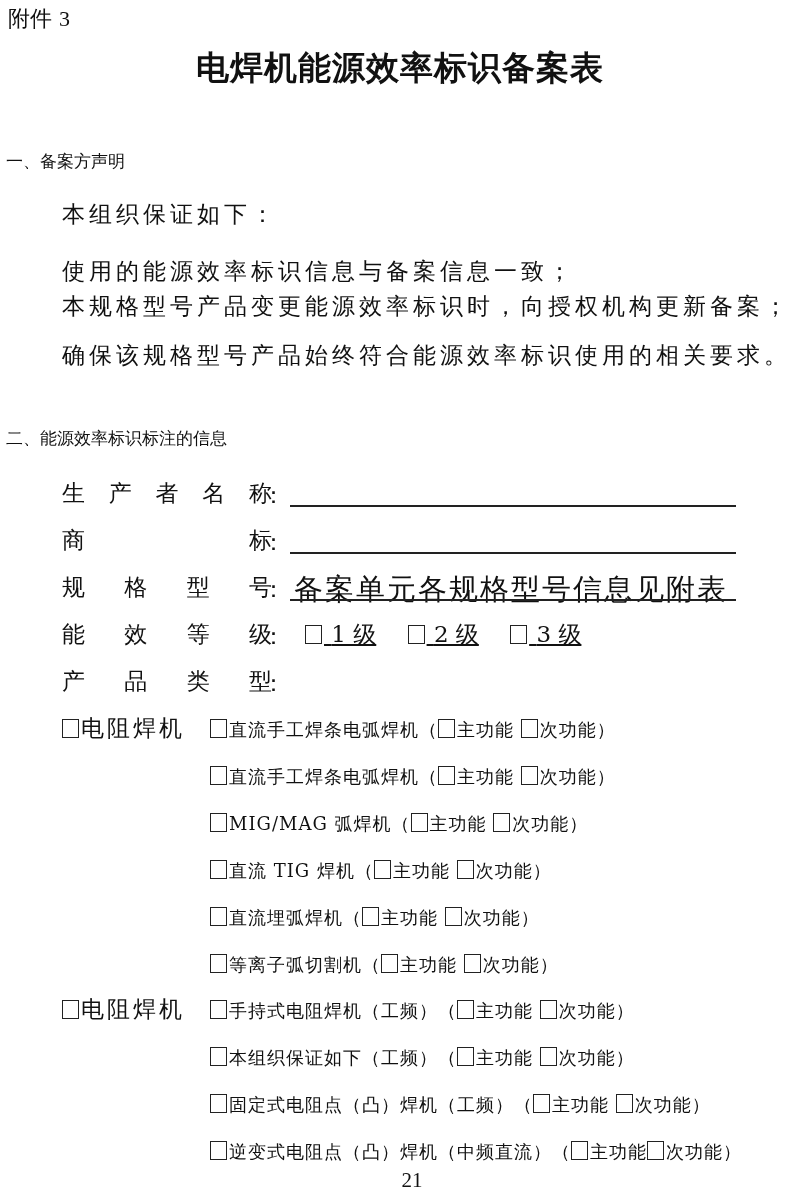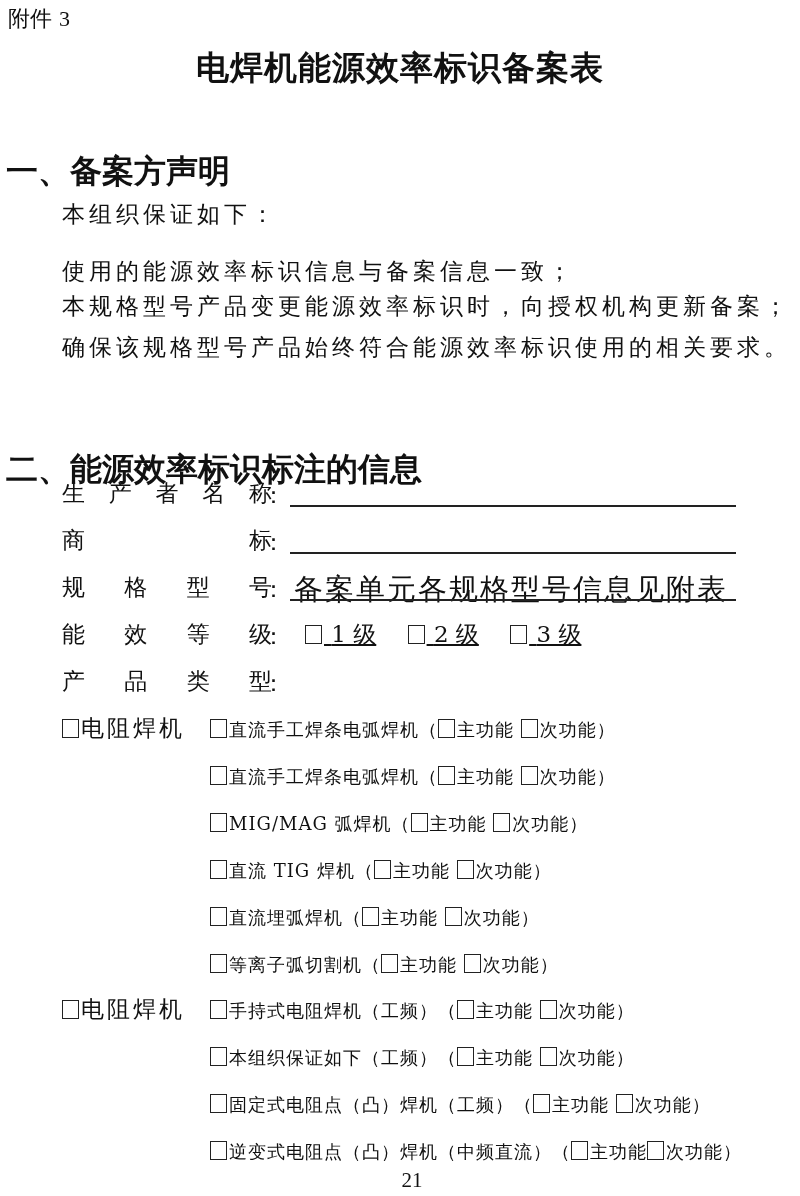--- a/index.html
+++ b/index.html
@@ -3,21 +3,21 @@
 <meta charset="utf-8">
 <style>
   html, body { margin:0; padding:0; background:#fff; }
   body { width:800px; height:1196px; position:relative; overflow:hidden; color:#111;
          font-family:"DejaVu Serif","Liberation Serif",serif; }
   .abs { position:absolute; white-space:nowrap; }
   .attach { left:8px; top:4px; font-size:22px; font-family:"DejaVu Sans","Liberation Sans",sans-serif; }
   .attach .num { font-family:"Liberation Serif",serif; }
   .title { left:0; width:800px; top:46px; text-align:center; font-size:33px; font-weight:bold;
            font-family:"DejaVu Sans","Liberation Sans",sans-serif; letter-spacing:1px; }
-  .sec { left:6px; font-size:32px; font-weight:bold; font-family:"DejaVu Sans","Liberation Sans",sans-serif; }
+  .sec { left:6px; font-size:17px; font-weight:normal; font-family:"DejaVu Sans","Liberation Sans",sans-serif; }
   .para { left:62px; font-size:23px; letter-spacing:4px; }
   .field-label { left:62px; font-size:23px; display:flex; width:210px; justify-content:space-between; }
   .colon { left:262px; font-size:23px; }
   .uline { position:absolute; left:290px; width:446px; border-bottom:2px solid #222; height:1px; }
   .spec-val { left:288px; width:446px; text-align:center; font-size:29px; letter-spacing:2px; }
   .cb { display:inline-block; width:15px; height:17px; border:1.5px solid #222; vertical-align:-2px; margin-right:2px; background:#fff; }
   .grade { left:305px; font-size:23px; }
   .grade span.g { margin-right:24px;text-decoration:underline; }
   .cat { left:62px; font-size:23px; }
   .item { left:210px; font-size:18px; letter-spacing:1px; }
@@ -30,23 +30,23 @@
   <span>附件</span>
   <span class="num">3</span>
 </div>
 
 <div class="abs title">电焊机能源效率标识备案表</div>
 
 <div class="abs sec" style="top:150px">一、备案方声明</div>
 <div class="abs para" style="top:199px">本组织保证如下：</div>
 <div class="abs para" style="top:256px">使用的能源效率标识信息与备案信息一致；</div>
 <div class="abs para" style="top:291px">本规格型号产品变更能源效率标识时，向授权机构更新备案；</div>
-<div class="abs para" style="top:332px">确保该规格型号产品始终符合能源效率标识使用的相关要求。</div>
+<div class="abs para" style="top:340px">确保该规格型号产品始终符合能源效率标识使用的相关要求。</div>
 
-<div class="abs sec" style="top:448px">二、能源效率标识标注的信息</div>
+<div class="abs sec" style="top:427px">二、能源效率标识标注的信息</div>
 
 <div class="abs field-label" style="top:478px">
   <span>生</span>
     <span>产</span>
     <span>者</span>
     <span>名</span>
     <span>称</span>
 </div>
 <div class="abs colon" style="top:480px">：</div>
 <div class="uline" style="top:504px"></div>

